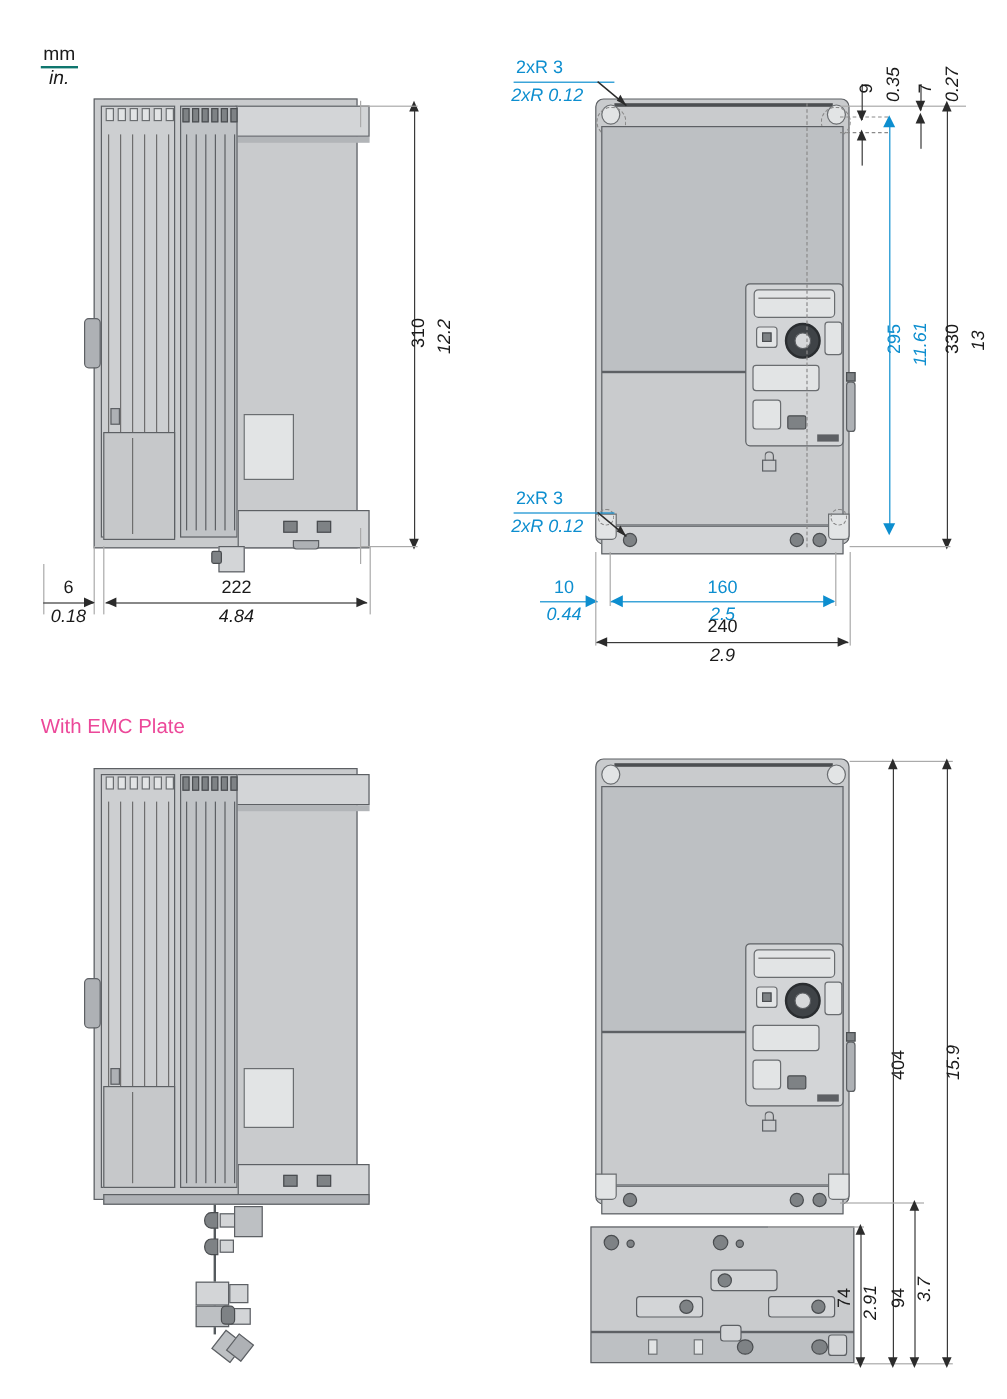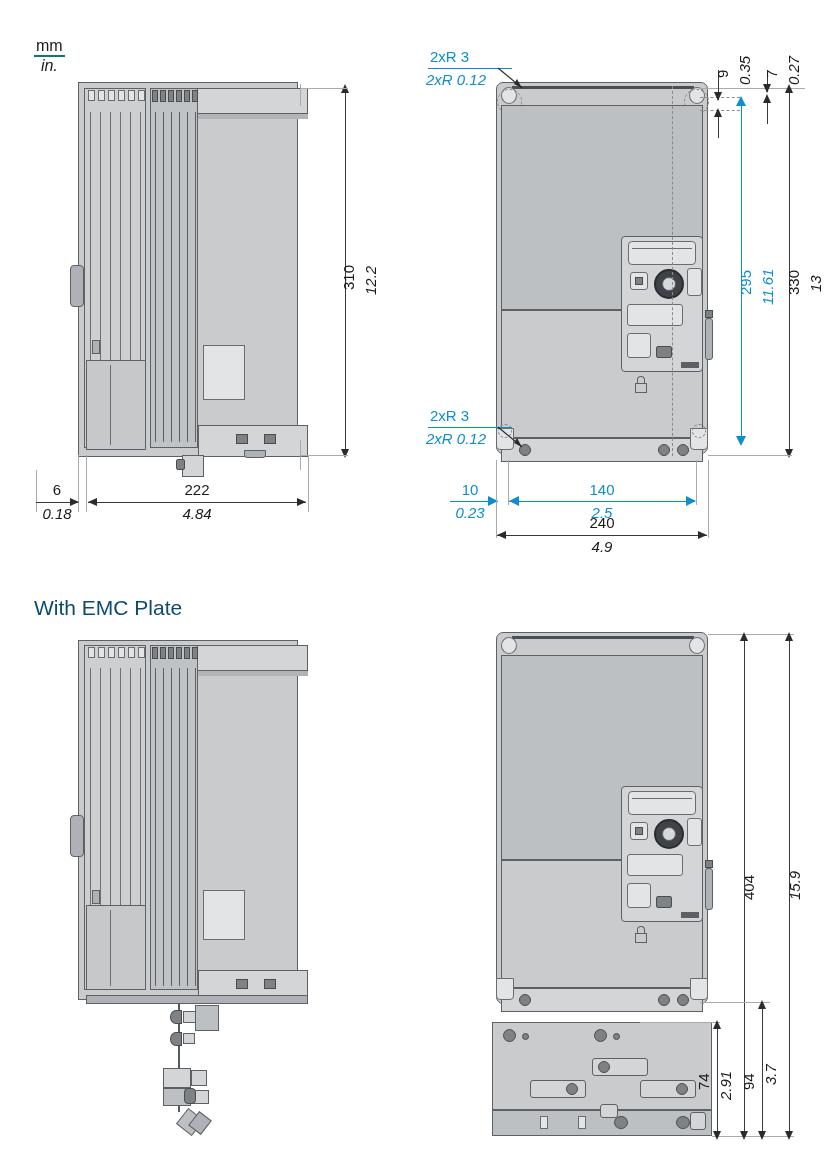--- a/index.html
+++ b/index.html
@@ -37,21 +37,21 @@
   
   .shp{position:absolute;box-sizing:border-box;}
   .g1{background:#c9cbcd;border:1px solid #5d6064;}
   .g2{background:#bdc0c3;border:1px solid #5d6064;}
   .g3{background:#d3d5d7;border:1px solid #5d6064;}
   .g4{background:#aeb1b5;border:1px solid #5d6064;}
   .g5{background:#e2e4e5;border:1px solid #6a6d70;}
   .dk{background:#7e8285;border:1px solid #4a4d50;}
   .nb{border:none;}
 
-  .title-green{position:absolute;font-size:21px;color:#0c4a6e;white-space:nowrap;}
+  .title-green{position:absolute;font-size:17px;color:#ec4899;white-space:nowrap;}
 
   .unit{position:absolute;font-size:16px;line-height:1.05;text-align:center;}
   .unit .u1{display:block;border-bottom:2px solid #0f766e;padding:0 2px;}
   .unit .u2{display:block;font-style:italic;padding-top:1px;}
 
   svg{display:block;overflow:visible;}
 </style>
 </head>
 <body>
 
@@ -243,41 +243,41 @@
   <div class="arr d" style="left:785px;top:449px;"></div>
   <div class="hline extthin" style="left:708px;top:455px;width:84px;"></div>
   <div class="dim vert" style="left:785px;top:295px;">330</div>
   <div class="dim vert it" style="left:807px;top:292px;">13</div>
 
   <div class="hline blue" style="left:450px;top:501px;width:48px;"></div>
   <svg class="abs" style="left:488px;top:496px;width:10px;height:12px;">
       <polygon points="10,5 0,0 0,10" fill="#0d8ecf"></polygon>
     </svg>
   <div class="dim blue ctr" style="left:449px;top:481px;width:42px;">10</div>
-  <div class="dim blue ctr it" style="left:442px;top:504px;width:56px;">0.23</div>
+  <div class="dim blue ctr it" style="left:442px;top:504px;width:56px;">0.44</div>
 
   <div class="vline extthin" style="left:508px;top:460px;height:45px;"></div>
   <div class="vline extthin" style="left:696px;top:460px;height:45px;"></div>
   <div class="hline blue" style="left:509px;top:501px;width:186px;"></div>
   <svg class="abs" style="left:509px;top:496px;width:10px;height:12px;">
       <polygon points="0,5 10,0 10,10" fill="#0d8ecf"></polygon>
     </svg>
   <svg class="abs" style="left:686px;top:496px;width:10px;height:12px;">
       <polygon points="10,5 0,0 0,10" fill="#0d8ecf"></polygon>
     </svg>
-  <div class="dim blue ctr" style="left:509px;top:481px;width:186px;">140</div>
+  <div class="dim blue ctr" style="left:509px;top:481px;width:186px;">160</div>
   <div class="dim blue ctr it" style="left:509px;top:504px;width:186px;">2.5</div>
 
   <div class="vline extthin" style="left:496px;top:460px;height:78px;"></div>
   <div class="vline extthin" style="left:708px;top:460px;height:78px;"></div>
   <div class="hline" style="left:497px;top:535px;width:210px;"></div>
   <div class="arr l" style="left:497px;top:531px;"></div>
   <div class="arr r" style="left:698px;top:531px;"></div>
   <div class="dim ctr" style="left:497px;top:514px;width:210px;">240</div>
-  <div class="dim ctr it" style="left:497px;top:538px;width:210px;">4.9</div>
+  <div class="dim ctr it" style="left:497px;top:538px;width:210px;">2.9</div>
 </div>
 
 <div class="title-green" style="left:34px;top:596px;">With EMC Plate</div>
 
 <div class="abs" style="left:0;top:0;width:360px;height:1166px;">
 
   <div class="shp g1" style="left:78px;top:640px;width:220px;height:360px;"></div>
   <div class="shp g3" style="left:196px;top:645px;width:112px;height:26px;"></div>
   <div class="shp" style="left:196px;top:671px;width:112px;height:5px;background:#b2b5b8;"></div>
 

